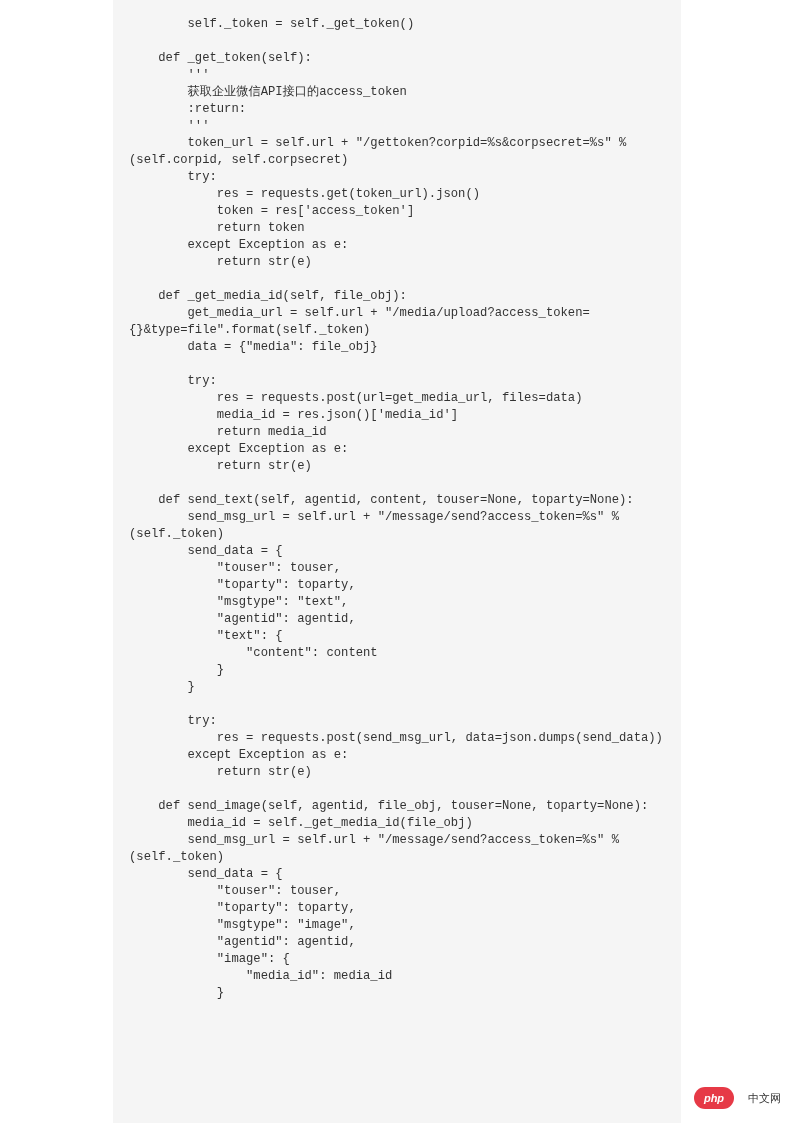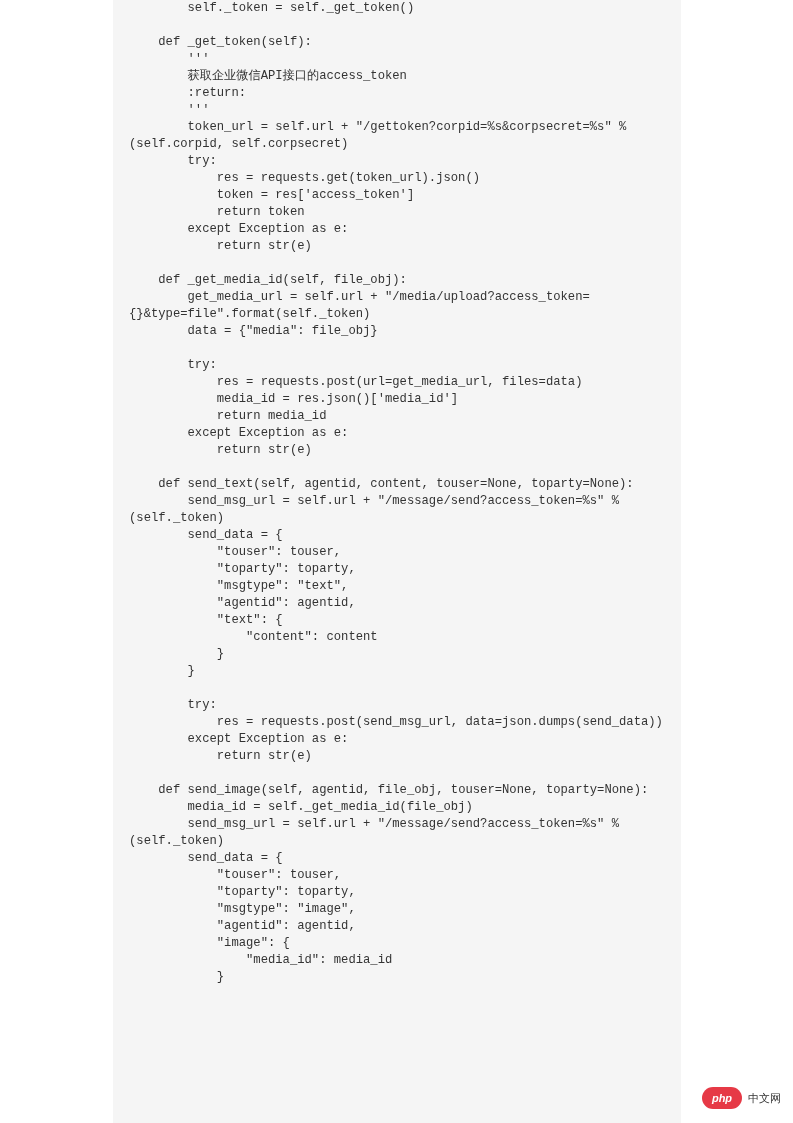--- a/index.html
+++ b/index.html
@@ -14,38 +14,38 @@
       position: relative;
       font-family: "Courier New", Courier, monospace;
     }
     .code-block {
       position: absolute;
       left: 113px;
       top: 0;
       width: 568px;
       height: 1123px;
       background: #f5f5f5;
-      padding: 0 16px;
+      padding: 16px 16px;
       overflow: hidden;
     }
     .code-content {
       font-family: "Courier New", Courier, monospace;
       font-size: 12.2px;
       line-height: 17px;
       color: #333333;
       white-space: pre-wrap;
       word-wrap: break-word;
     }
     .watermark {
       position: absolute;
       right: 12px;
       bottom: 14px;
       display: flex;
       align-items: center;
-      gap: 6px;
+      gap: 14px;
     }
     .watermark-logo {
       width: 40px;
       height: 22px;
       background: #e63946;
       border-radius: 11px;
       display: flex;
       align-items: center;
       justify-content: center;
       color: #ffffff;

